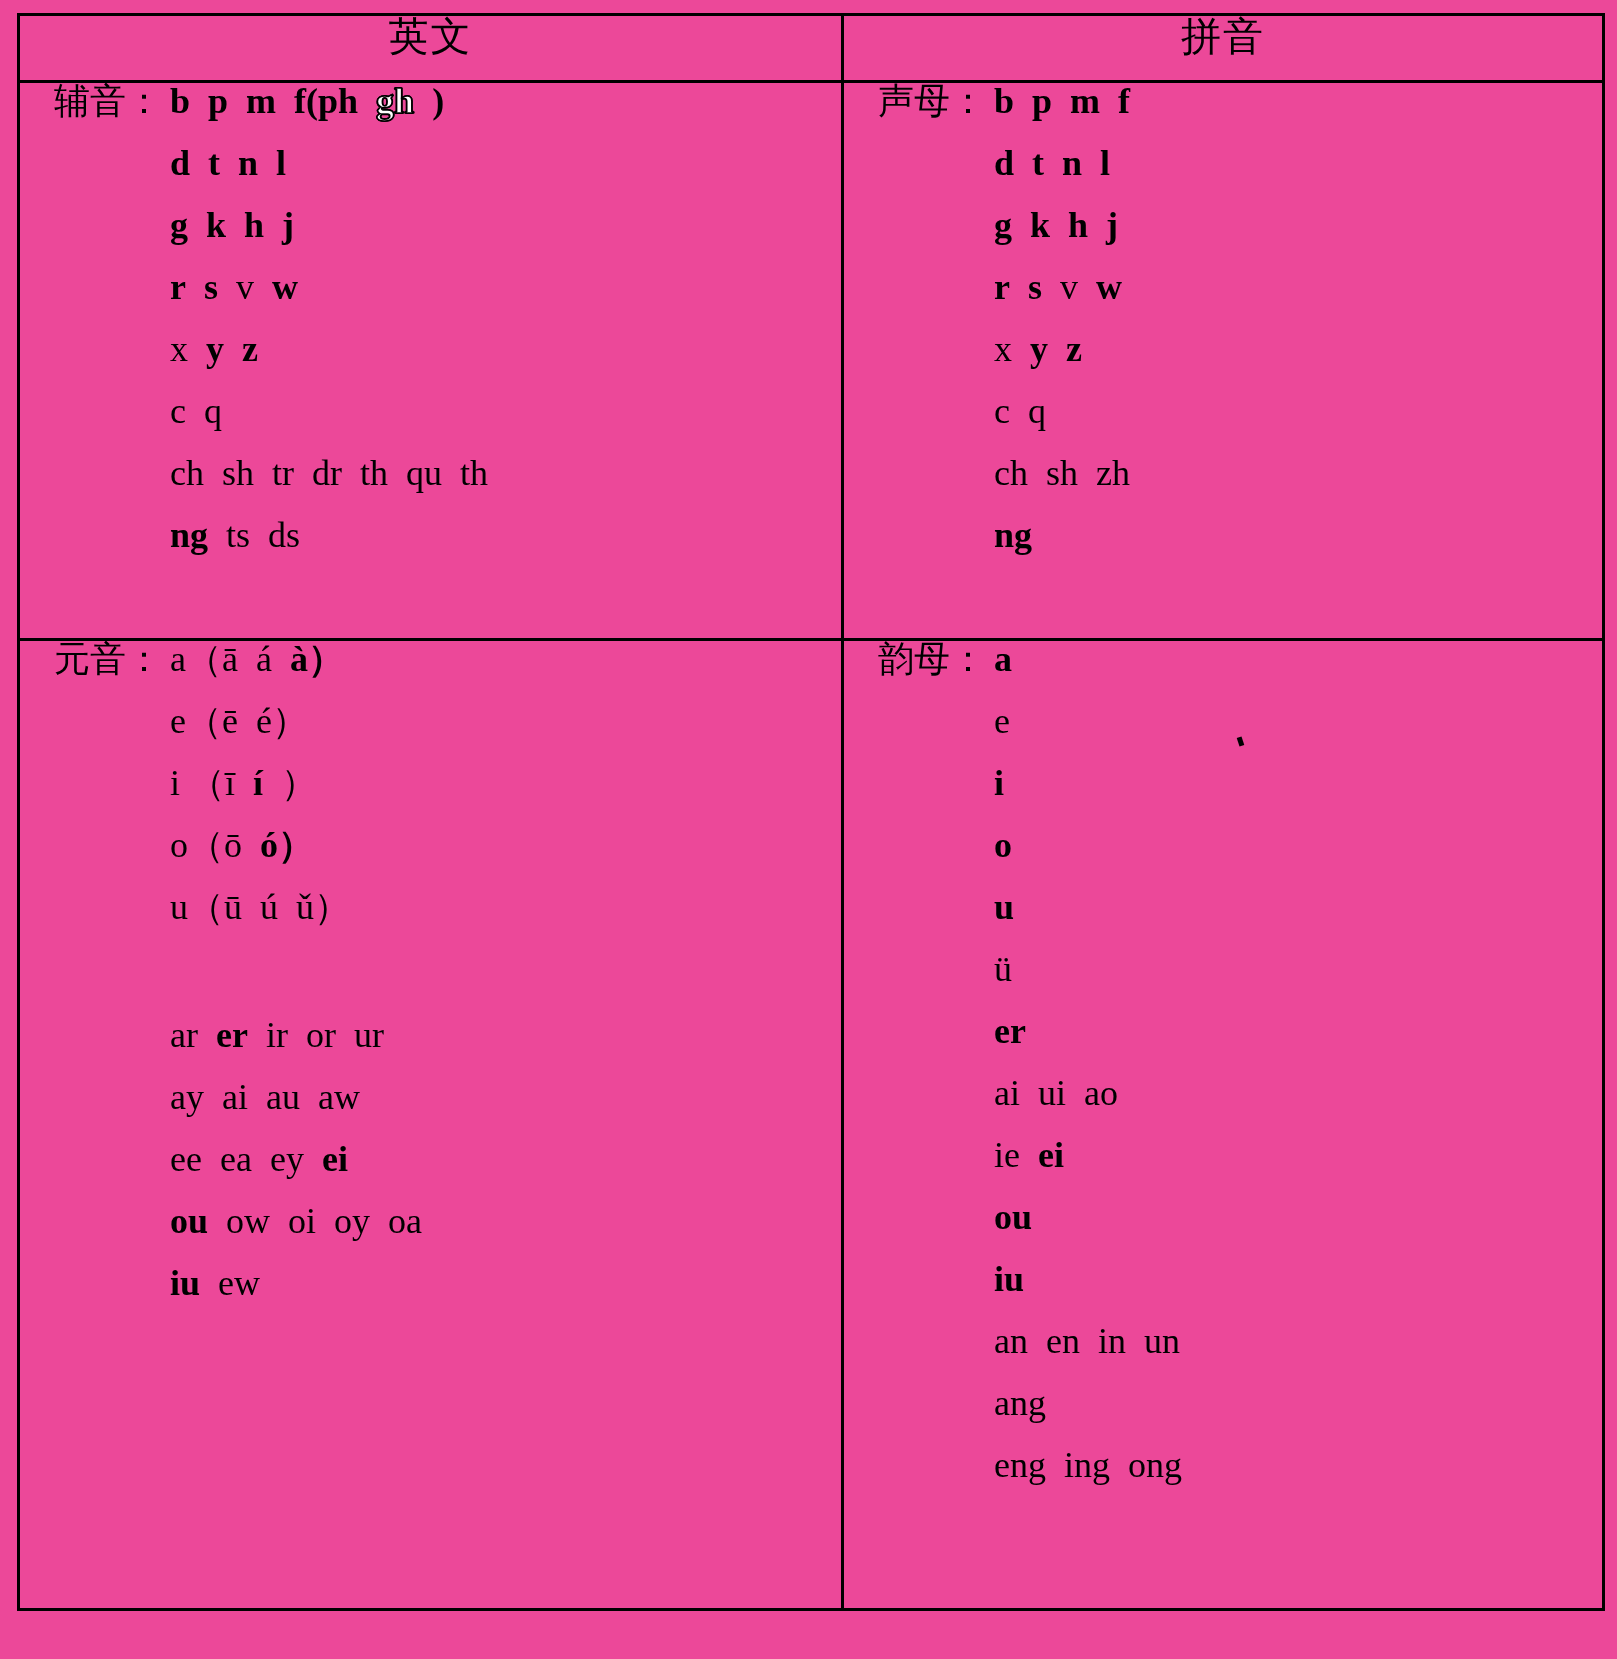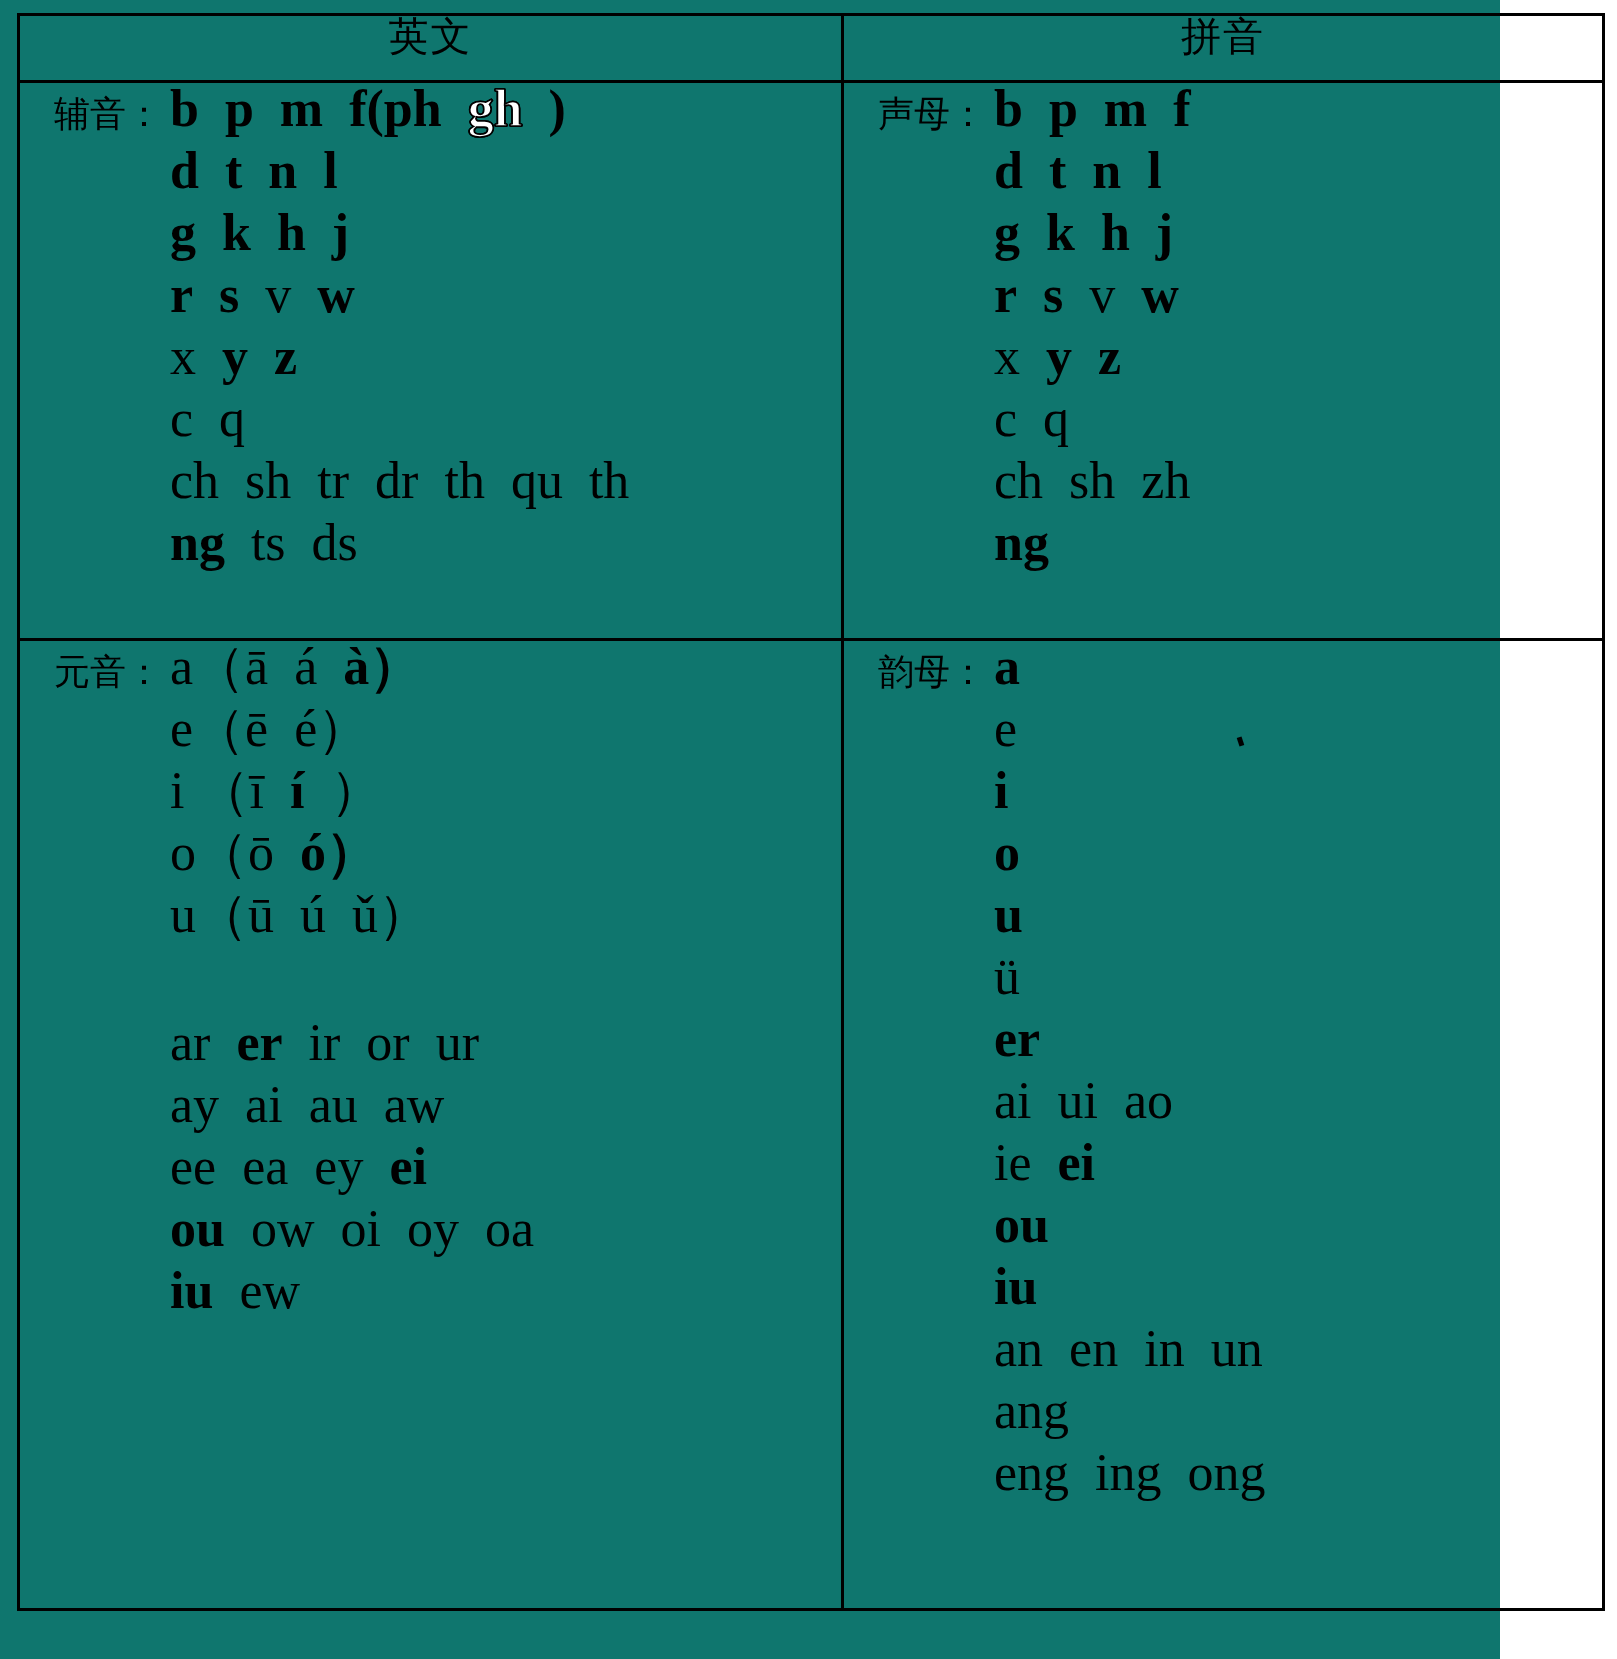--- a/index.html
+++ b/index.html
@@ -10,23 +10,23 @@
   body {
     width: 1617px;
     height: 1659px;
     font-family: "Liberation Serif", "DejaVu Serif", serif;
     color: #000000;
     overflow: hidden;
   }
 
   .page {
     position: relative;
-    width: 1500px;
+    width: 1617px;
     height: 1659px;
-    background: #0f766e;
+    background: #ec4899;
   }
 
   table.pron-table {
     position: absolute;
     left: 17px;
     top: 13px;
     width: 1585px;
     border-collapse: collapse;
     table-layout: fixed;
   }
@@ -71,21 +71,21 @@
     font-family: "DejaVu Serif", "Liberation Serif", serif;
     padding-left: 34px;
     width: 150px;
     box-sizing: border-box;
     flex: none;
     line-height: 1;
   }
   .sec-label.empty { visibility: hidden; }
 
   .items {
-    font-size: 52px;
+    font-size: 36px;
     line-height: 1;
     letter-spacing: 0px;
     white-space: pre;
   }
   .items .b  { font-weight: bold; }
   .items .n  { font-weight: normal; }
 
   
   .outline {
     font-weight: bold;

